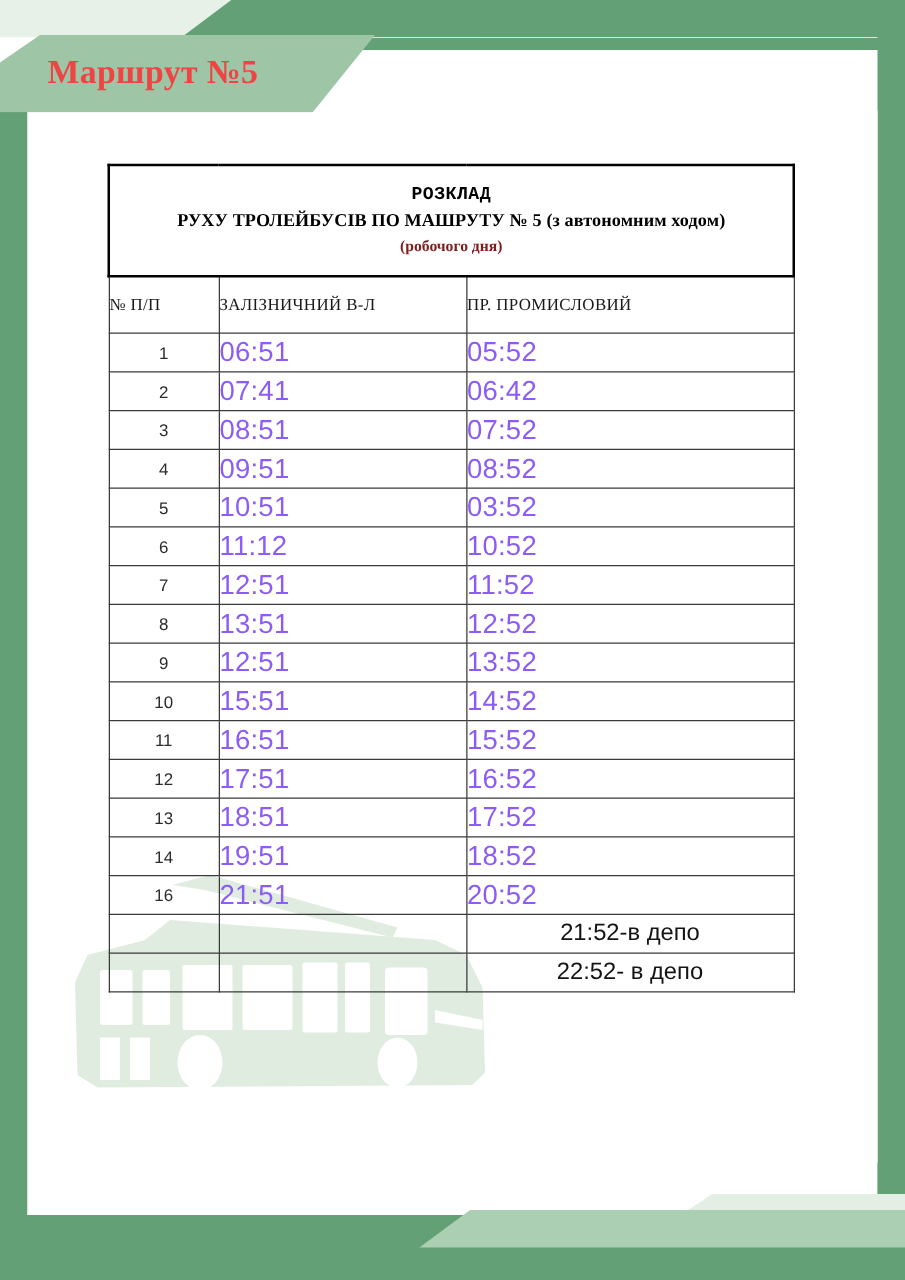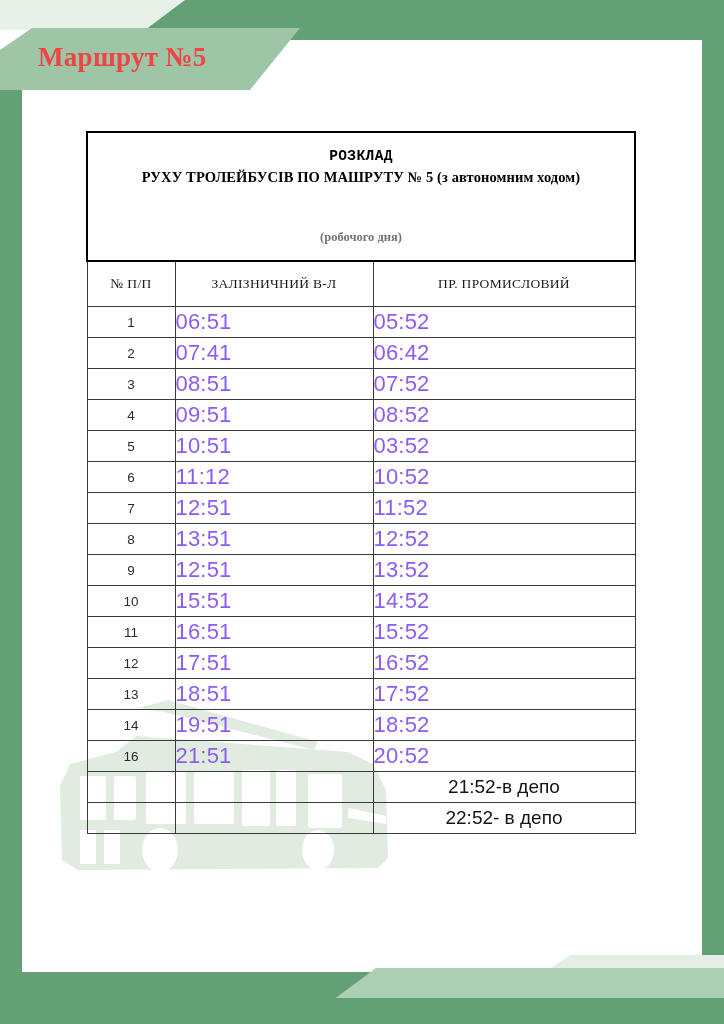--- a/index.html
+++ b/index.html
@@ -160,26 +160,25 @@
     font-size: 14.5px;
     font-weight: bold;
     color: #000;
     letter-spacing: 0.1px;
     white-space: nowrap;
   }
   .title-line-3 {
     font-family: "Liberation Serif", serif;
     font-size: 12.5px;
     font-weight: bold;
-    color: #737373;
-    margin-top: 40px;
+    color: #7f1d1d;
   }
 
   .hdr-cell {
-    text-align: center;
+    text-align: left;
     height: 44px;
     font-family: "Liberation Serif", serif;
     font-size: 13.5px;
     color: #1a1a1a;
     letter-spacing: 0.3px;
     vertical-align: middle;
   }
 
   .cell-num {
     text-align: center;

